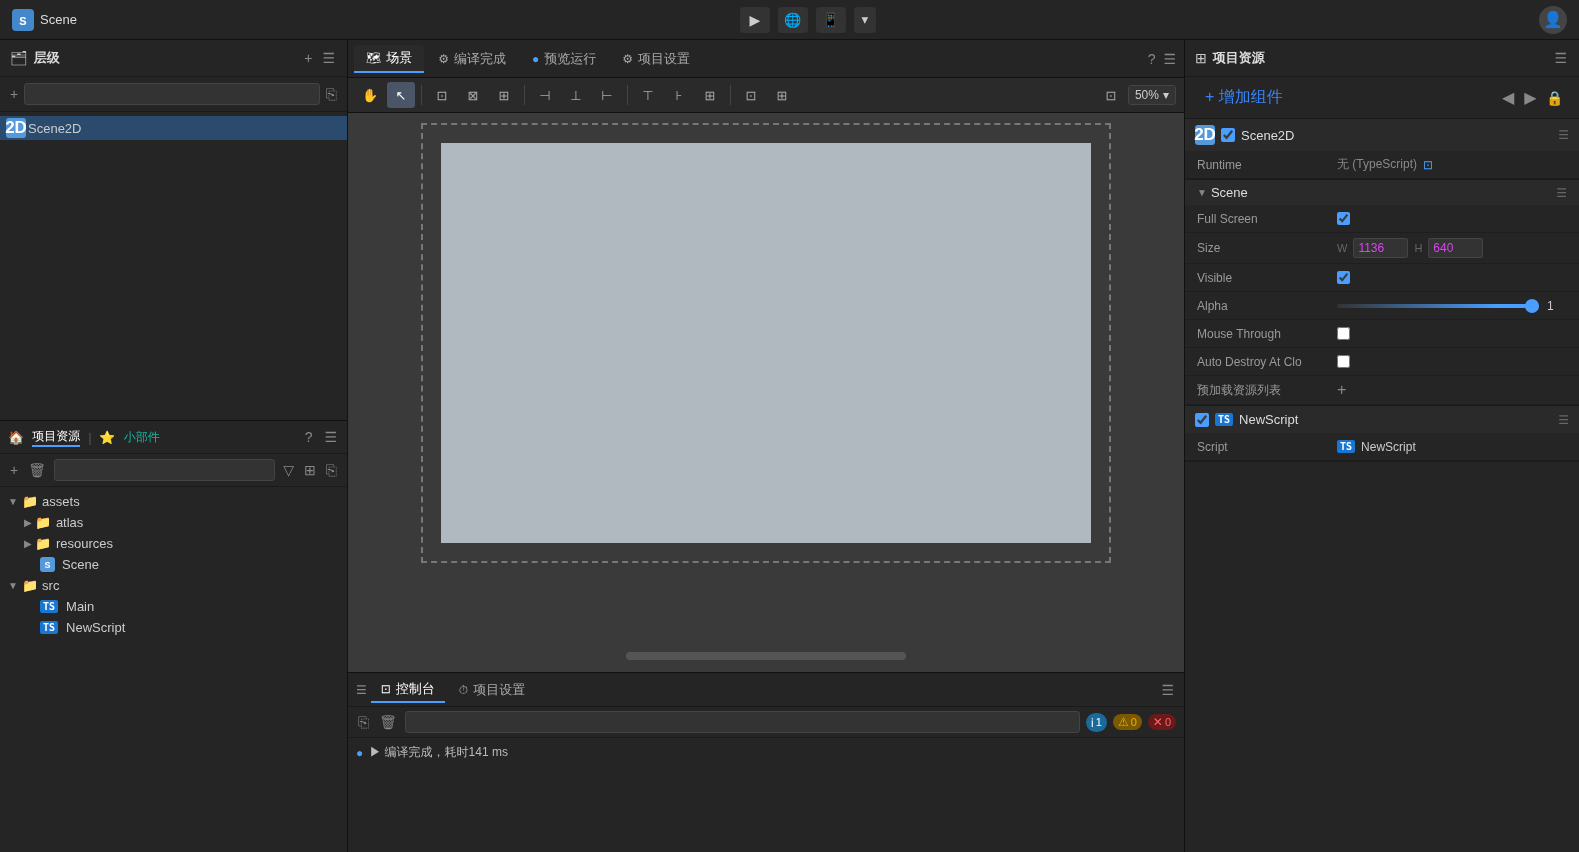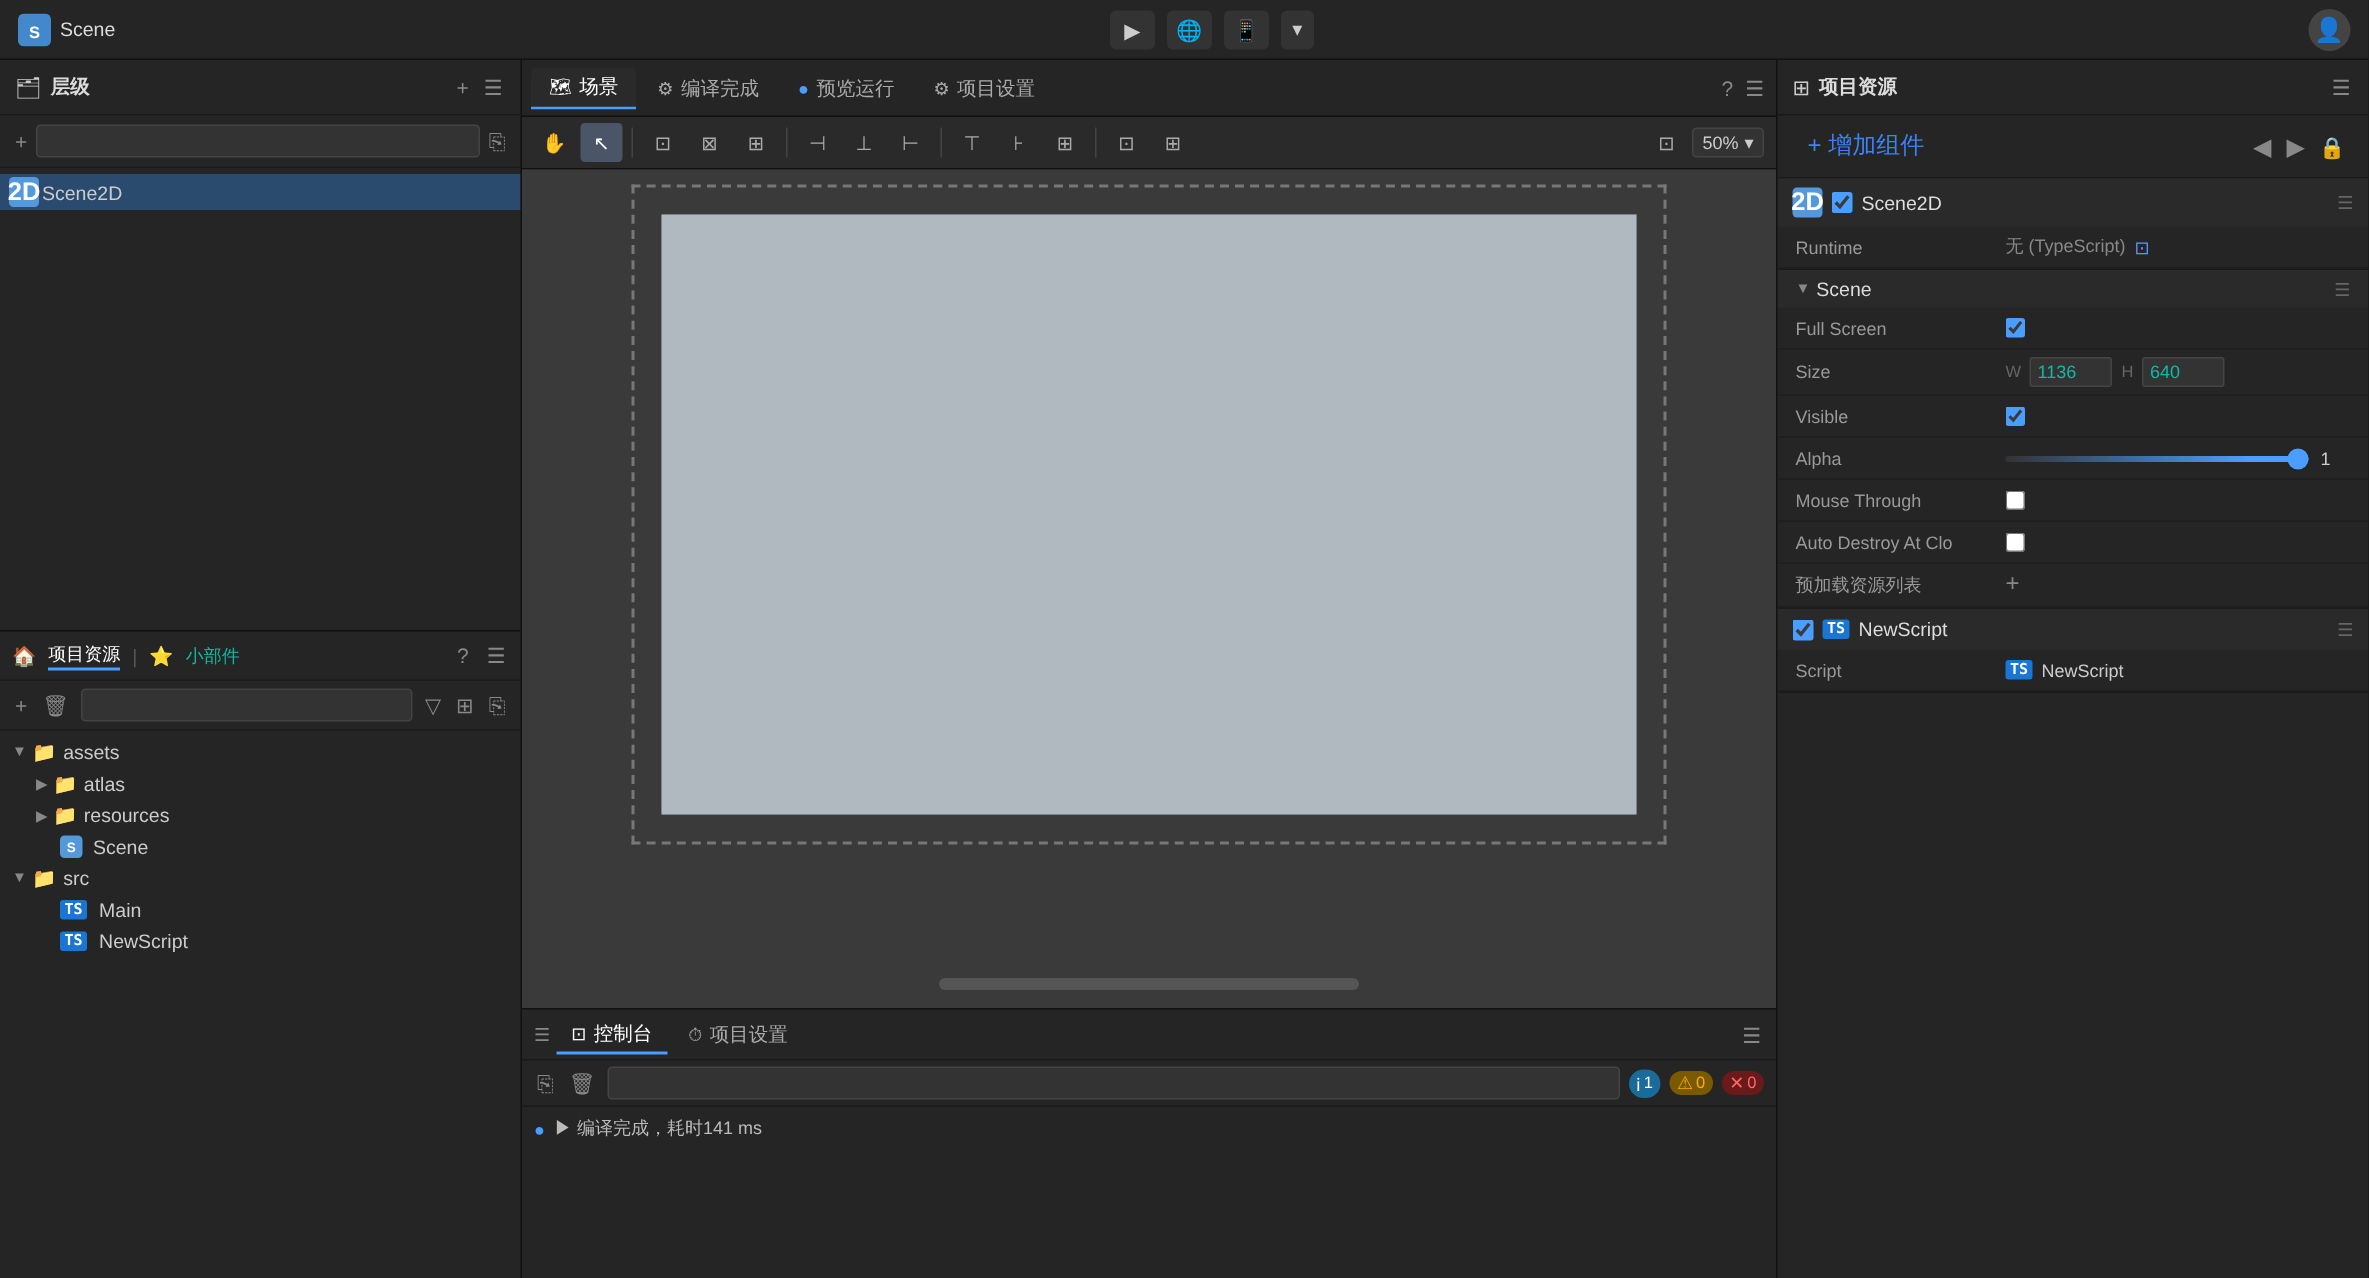--- a/index.html
+++ b/index.html
@@ -617,21 +617,21 @@
 
     
     .size-label {
       color: #666;
       font-size: 11px;
     }
     .size-input {
       background: #333;
       border: 1px solid #444;
       border-radius: 2px;
-      color: #14b8a6;
+      color: #d946ef;
       padding: 2px 4px;
       font-size: 12px;
       width: 55px;
     }
 
     .ts-icon {
       background: #1976d2;
       color: #fff;
       font-size: 10px;
       font-weight: bold;

